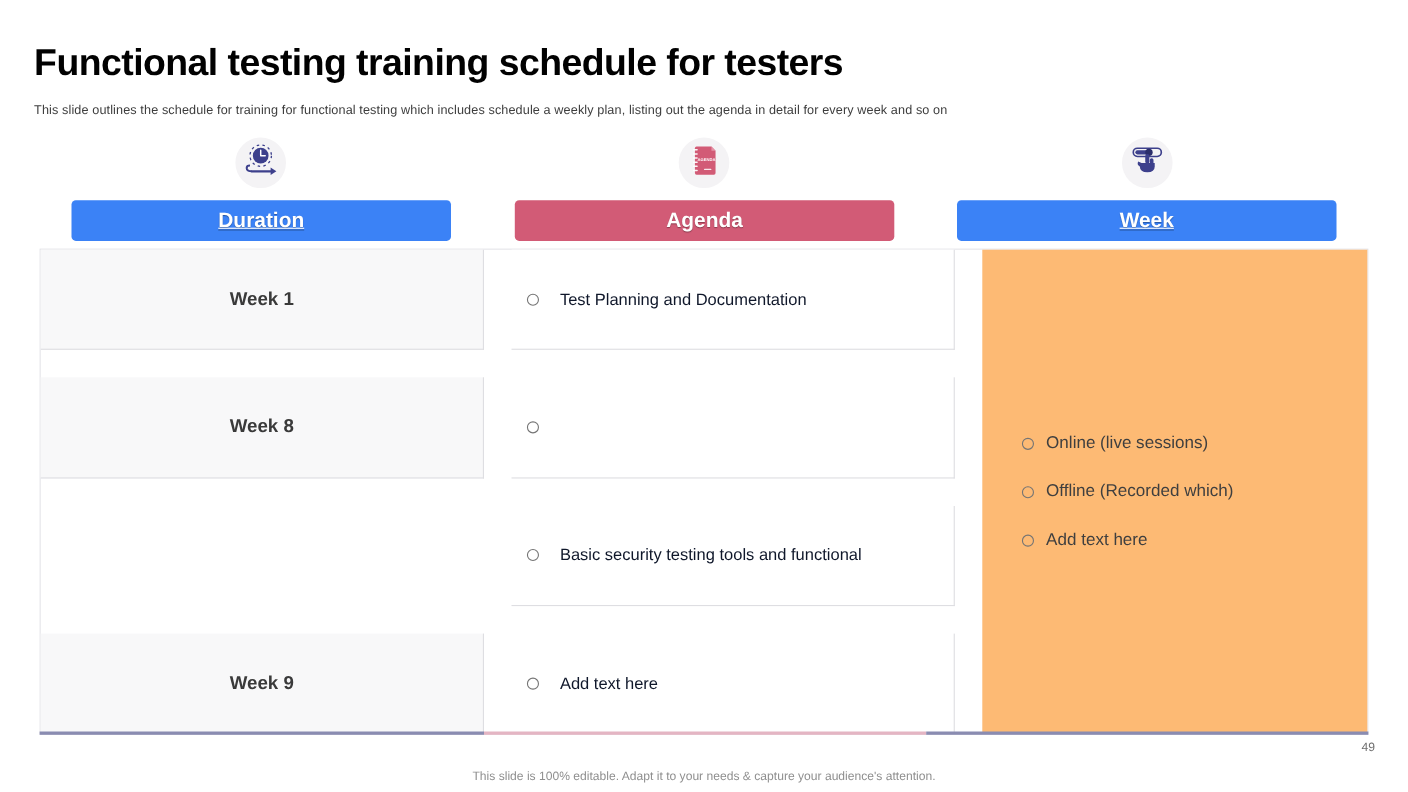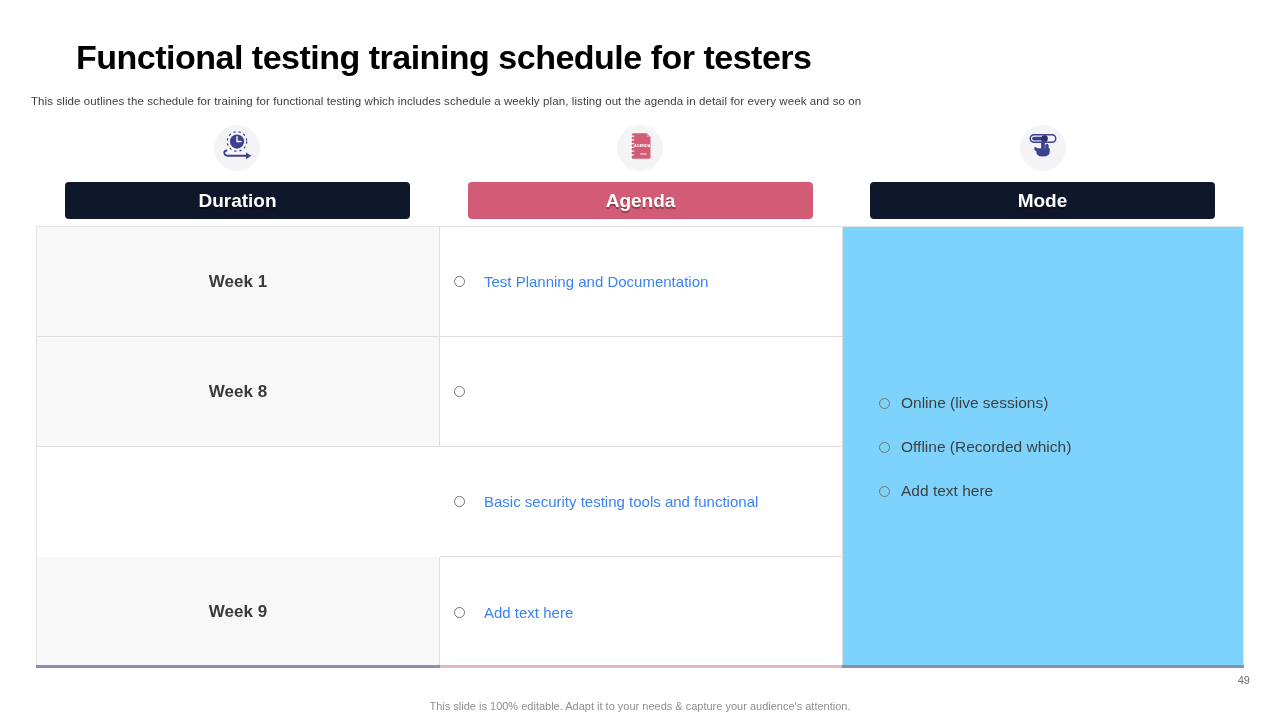--- a/index.html
+++ b/index.html
@@ -3,62 +3,61 @@
 <meta charset="utf-8">
 <style>
   html,body{margin:0;padding:0;}
   body{
     width:1280px;height:720px;background:#ffffff;position:relative;overflow:hidden;
     font-family:"Liberation Sans", sans-serif;
   }
   .title{
     position:absolute;left:31px;top:38px;font-size:34px;font-weight:bold;color:#010101;
     letter-spacing:-0.5px;
-    margin-left:45px;
   }
   .subtitle{
     position:absolute;left:31px;top:95px;font-size:11.5px;color:#3d3d3d;letter-spacing:0.1px;
   }
   .icon-circle{
     position:absolute;top:125px;width:46px;height:46px;border-radius:50%;
     background:#f4f3f5;display:flex;align-items:center;justify-content:center;
   }
   .icon-circle.c1{left:214px;}
   .icon-circle.c2{left:617px;}
   .icon-circle.c3{left:1020px;}
   .hdr{
     position:absolute;top:182px;width:345px;height:37px;border-radius:4px;
     display:flex;align-items:center;justify-content:center;
     color:#ffffff;font-size:19px;font-weight:bold;
     text-shadow:0 1.5px 1px rgba(0,0,0,0.35);
   }
-  .hdr.purple{background:#0f172a;}
+  .hdr.purple{background:#3b82f6;text-decoration:underline;}
   .hdr.pink{background:#d25b76;}
   .hdr.h1{left:65px;}
   .hdr.h2{left:468px;}
   .hdr.h3{left:870px;}
   .sched-table{
     position:absolute;left:36px;top:226px;width:1208px;height:442px;
     display:grid;grid-template-columns:403px 403px 1fr;grid-template-rows:repeat(4,1fr);
-    border:1px solid #e4e4e8;box-sizing:border-box;
+    border:1px solid #e4e4e8;box-sizing:border-box;gap:25px;
   }
   .cell{box-sizing:border-box;}
   .dur-cell{
     background:#f8f8f9;border-right:1px solid #dedee2;border-bottom:1px solid #dedee2;
     display:flex;align-items:center;justify-content:center;
     font-size:17px;font-weight:bold;color:#3a3a3a;grid-column:1;
   }
   .ag-cell{
     background:#ffffff;border-right:1px solid #dedee2;border-bottom:1px solid #dedee2;
     display:flex;align-items:center;gap:19px;padding-left:14px;
-    font-size:15px;color:#3b82f6;grid-column:2;
+    font-size:15px;color:#0f172a;grid-column:2;
   }
   .row4{border-bottom:none !important;}
   .mode-cell{
-    grid-column:3;grid-row:1 / span 4;background:#7dd3fc;
+    grid-column:3;grid-row:1 / span 4;background:#fdba74;
     display:flex;flex-direction:column;justify-content:center;gap:26px;
     padding-left:36px;font-size:15.5px;color:#3f3f3f;
   }
   .mode-item{display:flex;align-items:center;gap:11px;}
   .bullet{
     width:9px;height:9px;border:1.5px solid #747474;border-radius:50%;
     display:inline-block;flex:none;background:transparent;
   }
   .bottom-strip{position:absolute;top:665px;height:3px;}
   .bs1{left:36px;width:404px;background:#8a8cb1;}
@@ -117,21 +116,21 @@
       <rect x="21.5" y="16" width="5" height="12" rx="2.5" fill="#3d408c"></rect>
       <path d="M15 27 h18 v4 q0 7 -9 7 q-9 0 -9 -7 z" fill="#3d408c"></path>
       <rect x="27" y="21" width="4.5" height="8" rx="2.2" fill="#3d408c"></rect>
       <path d="M15 31 q-4 -2 -2 -6 l4 2 z" fill="#3d408c"></path>
     </svg>
   </span>
 </div>
 
 <div class="hdr purple h1">Duration</div>
 <div class="hdr pink h2">Agenda</div>
-<div class="hdr purple h3">Mode</div>
+<div class="hdr purple h3">Week</div>
 
 <div class="sched-table">
   <div class="cell dur-cell" style="grid-row:1">Week 1</div>
   <div class="cell ag-cell" style="grid-row:1">
     <span class="bullet"></span>
     <span>Test Planning and Documentation</span>
   </div>
 
   <div class="cell dur-cell" style="grid-row:2">Week 8</div>
   <div class="cell ag-cell" style="grid-row:2">

